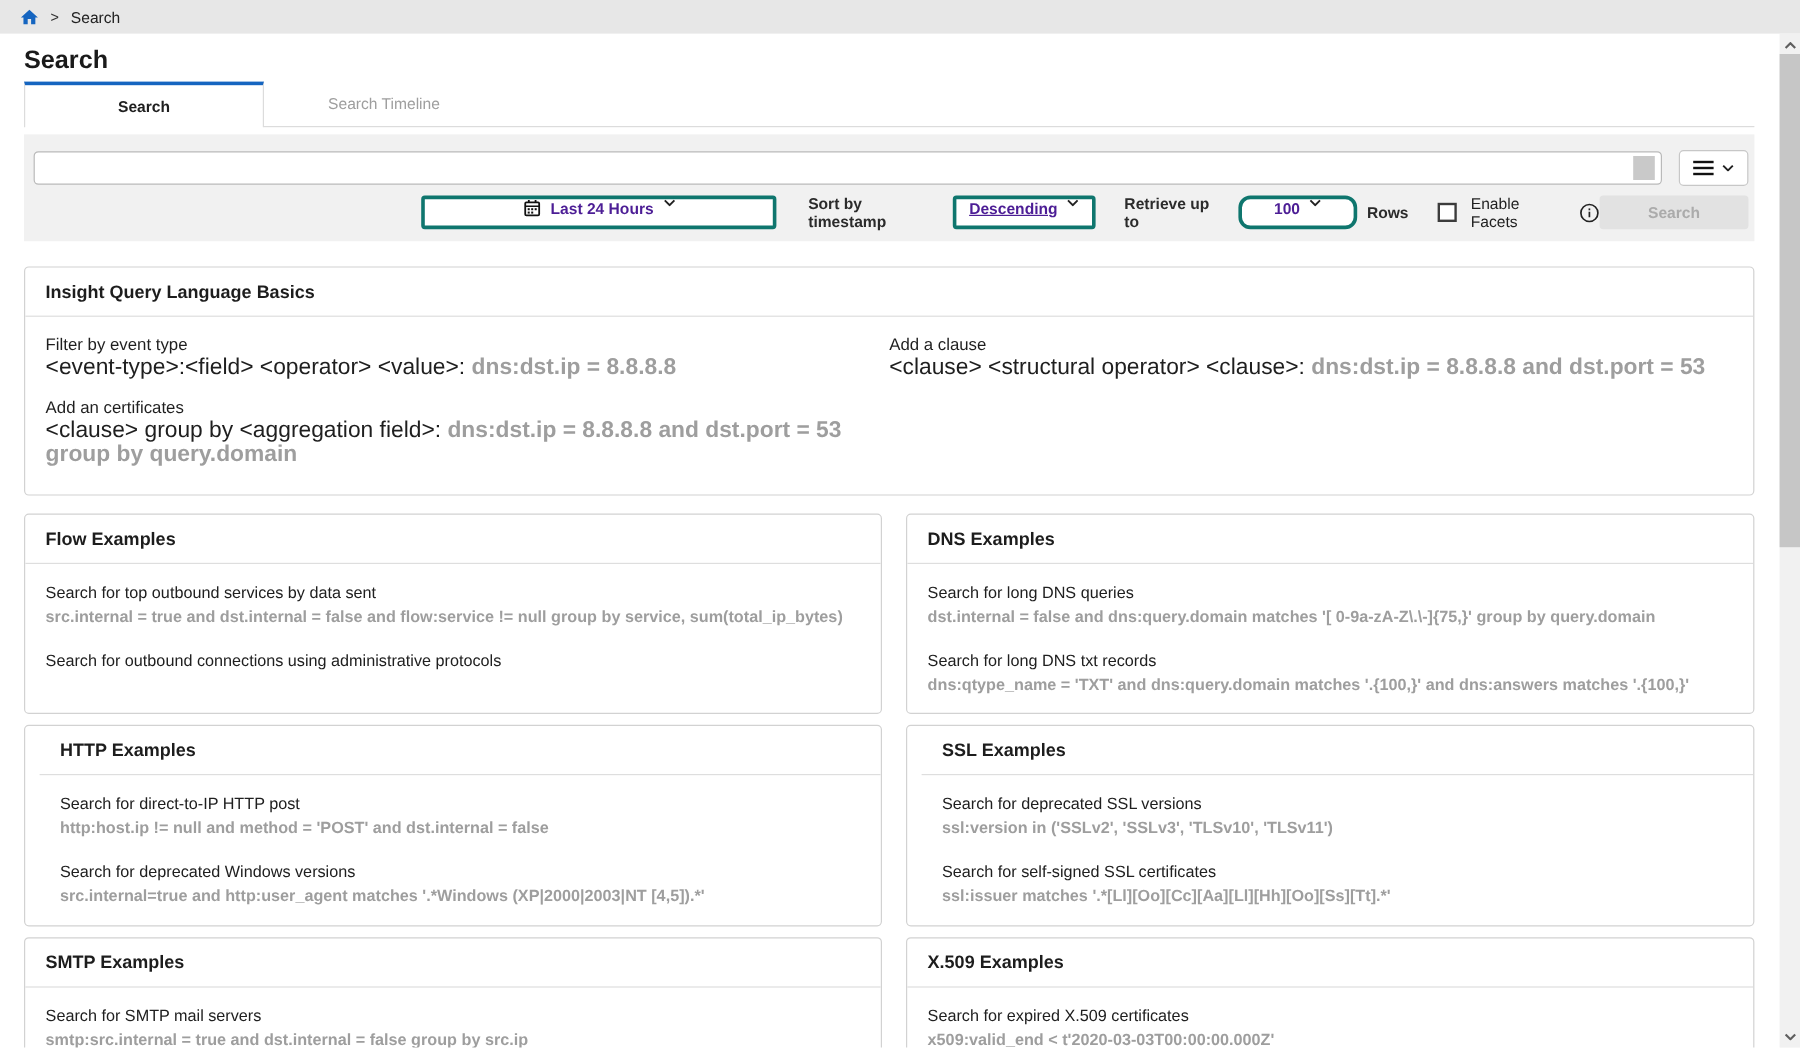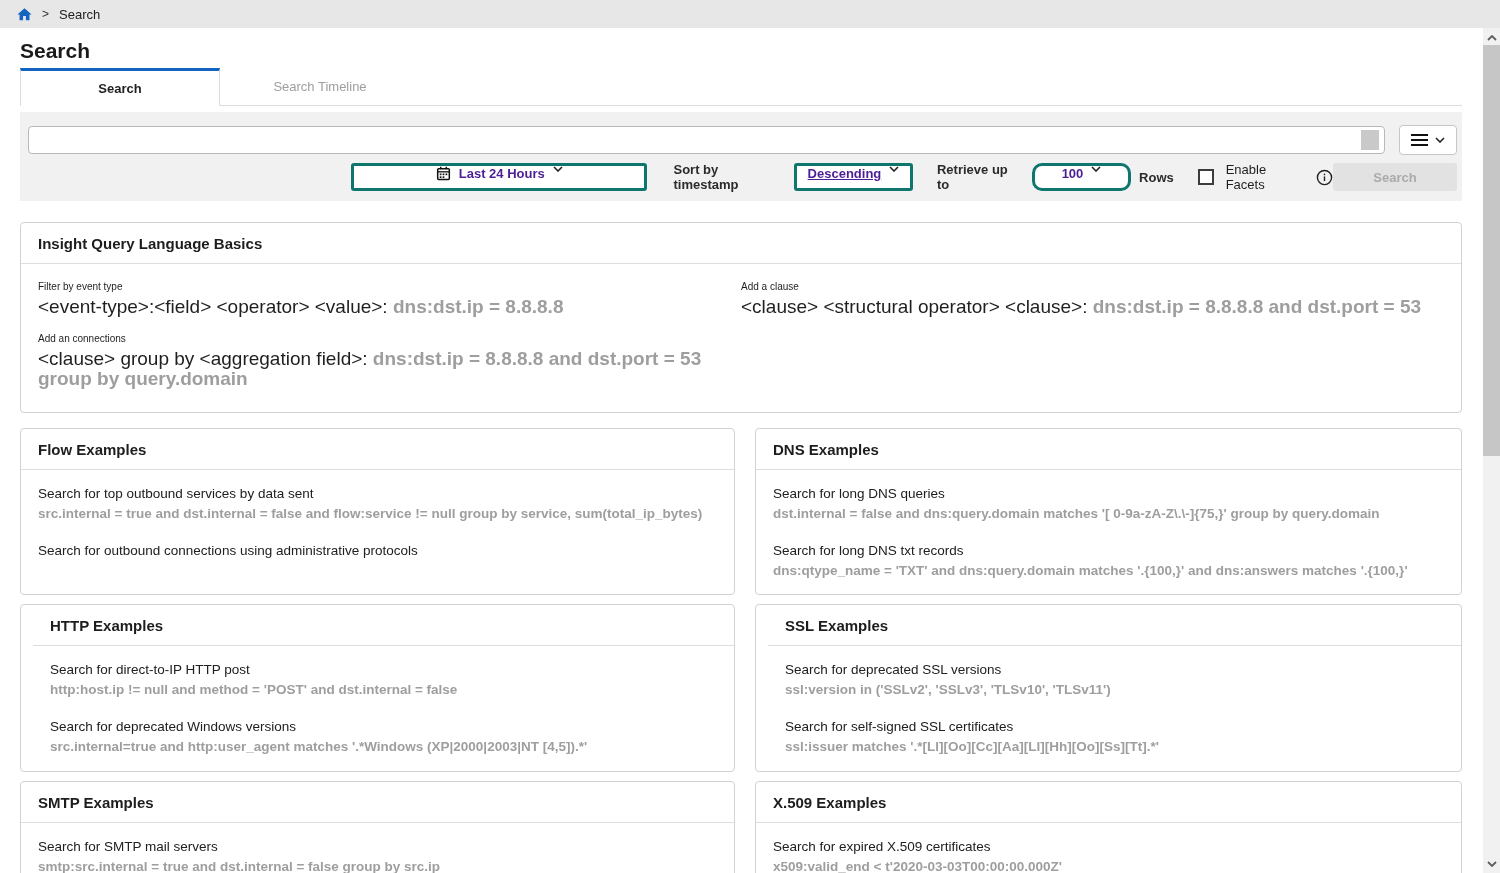--- a/index.html
+++ b/index.html
@@ -69,21 +69,21 @@
   
   .card { border: 1px solid #d2d2d2; border-radius: 4px; background: #fff; overflow: hidden; }
   .card-header {
     height: 41px; border-bottom: 1px solid #dedede; display: flex; align-items: center;
     padding-left: 17px; font-size: 15px; font-weight: bold; color: #1d1d1d;
   }
   .iql-card { margin-top: 21px; height: 191px; }
   .iql-body { display: flex; padding: 13px 17px 0 17px; }
   .iql-col { width: 50%; }
   .iql-group { margin-bottom: 12px; }
-  .iql-heading { font-size: 10px; color: #1f1f1f; line-height: 20px; }
+  .iql-heading { font-size: 14px; color: #1f1f1f; line-height: 20px; }
   .iql-syntax { font-size: 19px; color: #1f1f1f; line-height: 20px; }
   .iql-example { color: #9e9e9e; font-weight: bold; }
   .iql-footer { font-size: 13.5px; line-height: 20px; margin-top: 9px; }
   .iql-link { color: #9e9e9e; font-weight: bold; cursor: pointer; }
   
   .cards-grid {
     margin-top: 15px; display: grid;
     grid-template-columns: 715px 707px; column-gap: 20px; row-gap: 9px;
   }
   .card.row1 { height: 167px; }
@@ -202,21 +202,21 @@
     <div class="iql-body">
       <div class="iql-col">
         <div class="iql-group">
           <div class="iql-heading">Filter by event type</div>
           <div class="iql-syntax">
             <span>&lt;event-type&gt;:&lt;field&gt; &lt;operator&gt; &lt;value&gt;:</span>
             <span class="iql-example">dns:dst.ip = 8.8.8.8</span>
           </div>
         </div>
         <div class="iql-group">
-          <div class="iql-heading">Add an connections</div>
+          <div class="iql-heading">Add an certificates</div>
           <div class="iql-syntax">
             <span>&lt;clause&gt; group by &lt;aggregation field&gt;:</span>
             <span class="iql-example">dns:dst.ip = 8.8.8.8 and dst.port = 53 group by query.domain</span>
           </div>
         </div>
       </div>
       <div class="iql-col">
         <div class="iql-group">
           <div class="iql-heading">Add a clause</div>
           <div class="iql-syntax">

